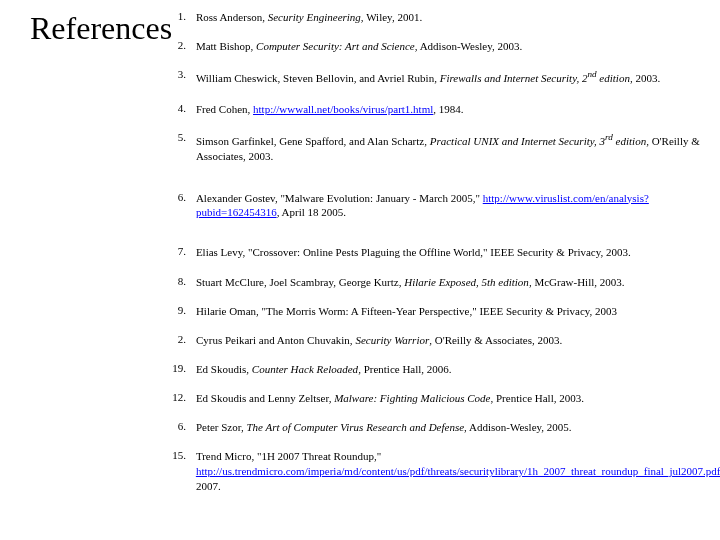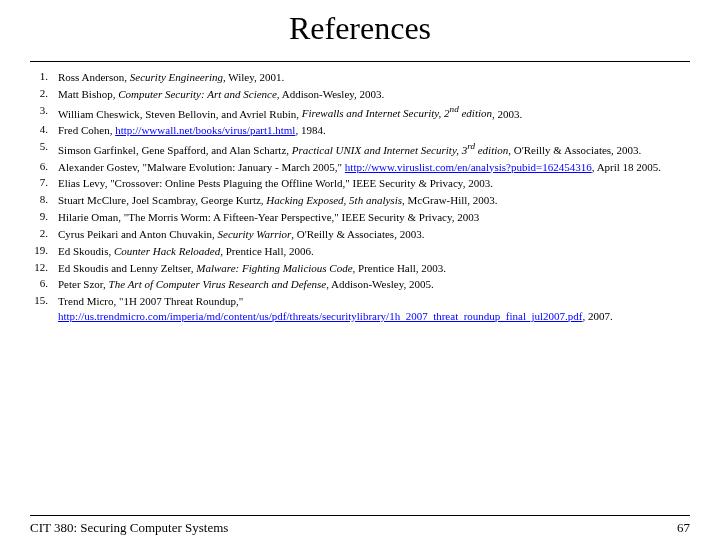--- a/index.html
+++ b/index.html
@@ -14,23 +14,23 @@
       background: #ffffff;
       font-family: 'Times New Roman', Times, serif;
       font-size: 11px;
       color: #000000;
       overflow: hidden;
     }
 
     .page {
       width: 720px;
       height: 540px;
-      padding: 10px 30px 4px 30px;
+      padding: 10px 30px 10px 30px;
       display: flex;
-      flex-direction: column;
+      flex-direction: row;
     }
 
     .title {
       text-align: center;
       font-size: 32px;
       font-weight: normal;
       font-family: 'Times New Roman', Times, serif;
       padding-bottom: 8px;
       margin-bottom: 6px;
     }
@@ -120,21 +120,21 @@
       <div class="ref-row">
         <div class="ref-num">6.</div>
         <div class="ref-text">Alexander Gostev, "Malware Evolution: January - March 2005," <a>http://www.viruslist.com/en/analysis?pubid=162454316</a>, April 18 2005.</div>
       </div>
       <div class="ref-row">
         <div class="ref-num">7.</div>
         <div class="ref-text">Elias Levy, "Crossover: Online Pests Plaguing the Offline World," IEEE Security &amp; Privacy, 2003.</div>
       </div>
       <div class="ref-row">
         <div class="ref-num">8.</div>
-        <div class="ref-text">Stuart McClure, Joel Scambray, George Kurtz, <i>Hacking Exposed, 5th analysis</i>, McGraw-Hill, 2003.</div>
+        <div class="ref-text">Stuart McClure, Joel Scambray, George Kurtz, <i>Hilarie Exposed, 5th edition</i>, McGraw-Hill, 2003.</div>
       </div>
       <div class="ref-row">
         <div class="ref-num">9.</div>
         <div class="ref-text">Hilarie Oman, "The Morris Worm: A Fifteen-Year Perspective," IEEE Security &amp; Privacy, 2003</div>
       </div>
       <div class="ref-row">
         <div class="ref-num">2.</div>
         <div class="ref-text">Cyrus Peikari and Anton Chuvakin, <i>Security Warrior</i>, O'Reilly &amp; Associates, 2003.</div>
       </div>
       <div class="ref-row">

